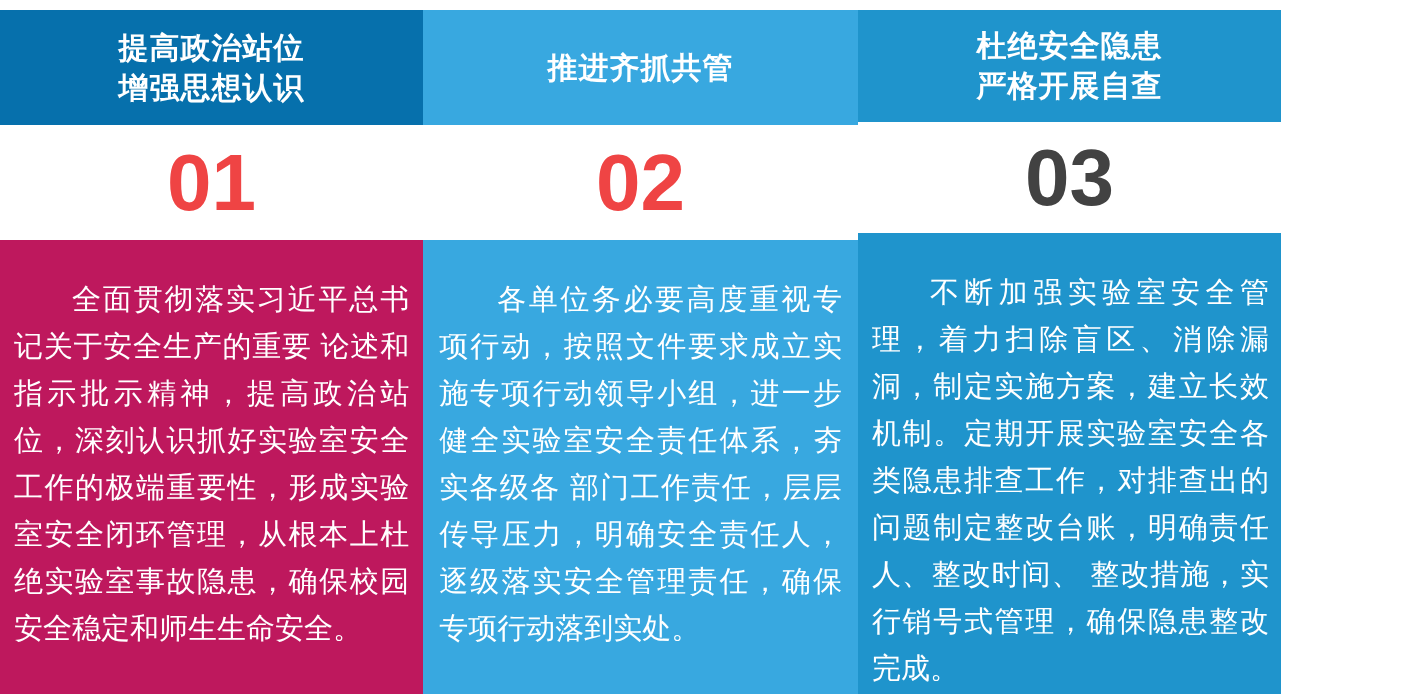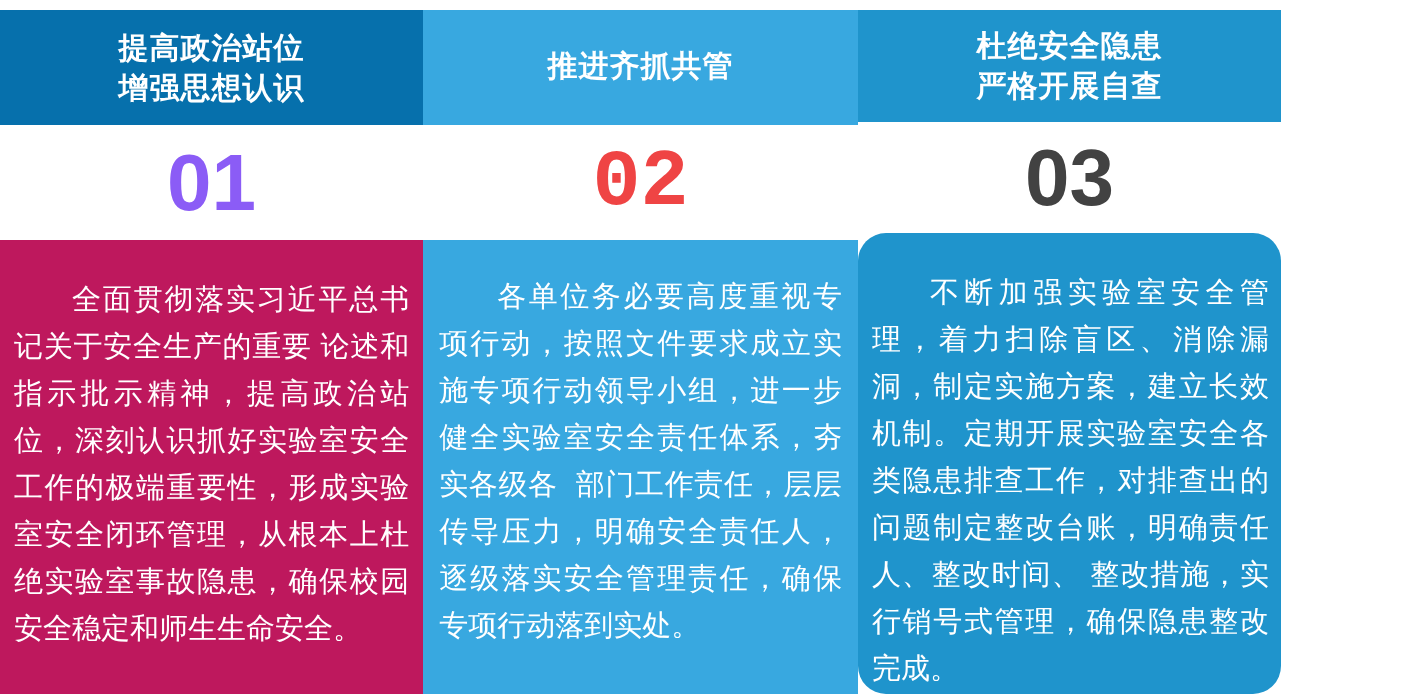--- a/index.html
+++ b/index.html
@@ -23,21 +23,21 @@
     box-sizing: border-box;
     padding: 10px 0 5px 0;
   }
   .column {
     width: 438px;
     display: flex;
     flex-direction: column;
     align-items: stretch;
   }
   .col-1 { margin-left: 0px; }
-  .col-2 { width: 450px; font-family: Liberation Mono, monospace; }
+  .col-2 { width: 450px; }
   .col-3 { width: 438px; }
 
   .card-header {
     height: 115px;
     box-sizing: border-box;
     display: flex;
     flex-direction: column;
     align-items: center;
     justify-content: center;
     color: #ffffff;
@@ -82,34 +82,34 @@
 </head>
 <body style="background: rgb(255, 255, 255);">
 
 <div class="board">
 
   <div class="column col-1">
     <div class="card-header" id="hdr1" style="background: rgb(6, 112, 172);">
       <span class="hline">提高政治站位</span>
       <span class="hline">增强思想认识</span>
     </div>
-    <div class="card-number" style="color: #8b5cf6;">01</div>
+    <div class="card-number" style="color: #ef4444;">01</div>
     <div class="card-body" id="body1" style="background: #be185d;">全面贯彻落实习近平总书记关于安全生产的重要 论述和指示批示精神，提高政治站位，深刻认识抓好实验室安全工作的极端重要性，形成实验室安全闭环管理，从根本上杜绝实验室事故隐患，确保校园安全稳定和师生生命安全。</div>
   </div>
 
   <div class="column col-2">
     <div class="card-header" id="hdr2" style="background: rgb(56, 168, 224);">
       <span class="hline">推进齐抓共管</span>
     </div>
     <div class="card-number" style="color: #ef4444;">02</div>
     <div class="card-body" id="body2" style="background: rgb(56, 168, 224);">各单位务必要高度重视专项行动，按照文件要求成立实施专项行动领导小组，进一步健全实验室安全责任体系，夯实各级各 部门工作责任，层层传导压力，明确安全责任人，逐级落实安全管理责任，确保专项行动落到实处。</div>
   </div>
 
   <div class="column col-3">
     <div class="card-header" id="hdr3" style="background: rgb(31, 148, 204);">
       <span class="hline">杜绝安全隐患</span>
       <span class="hline">严格开展自查</span>
     </div>
     <div class="card-number" style="color: rgb(66, 66, 66); text-align: right;">03</div>
-    <div class="card-body" id="body3" style="background: rgb(31, 148, 204); border-radius: 28px;">不断加强实验室安全管理，着力扫除盲区、消除漏洞，制定实施方案，建立长效机制。定期开展实验室安全各类隐患排查工作，对排查出的问题制定整改台账，明确责任人、整改时间、 整改措施，实行销号式管理，确保隐患整改完成。</div>
+    <div class="card-body" id="body3" style="background: rgb(31, 148, 204);">不断加强实验室安全管理，着力扫除盲区、消除漏洞，制定实施方案，建立长效机制。定期开展实验室安全各类隐患排查工作，对排查出的问题制定整改台账，明确责任人、整改时间、 整改措施，实行销号式管理，确保隐患整改完成。</div>
   </div>
 
 </div>
 
 </body></html>

